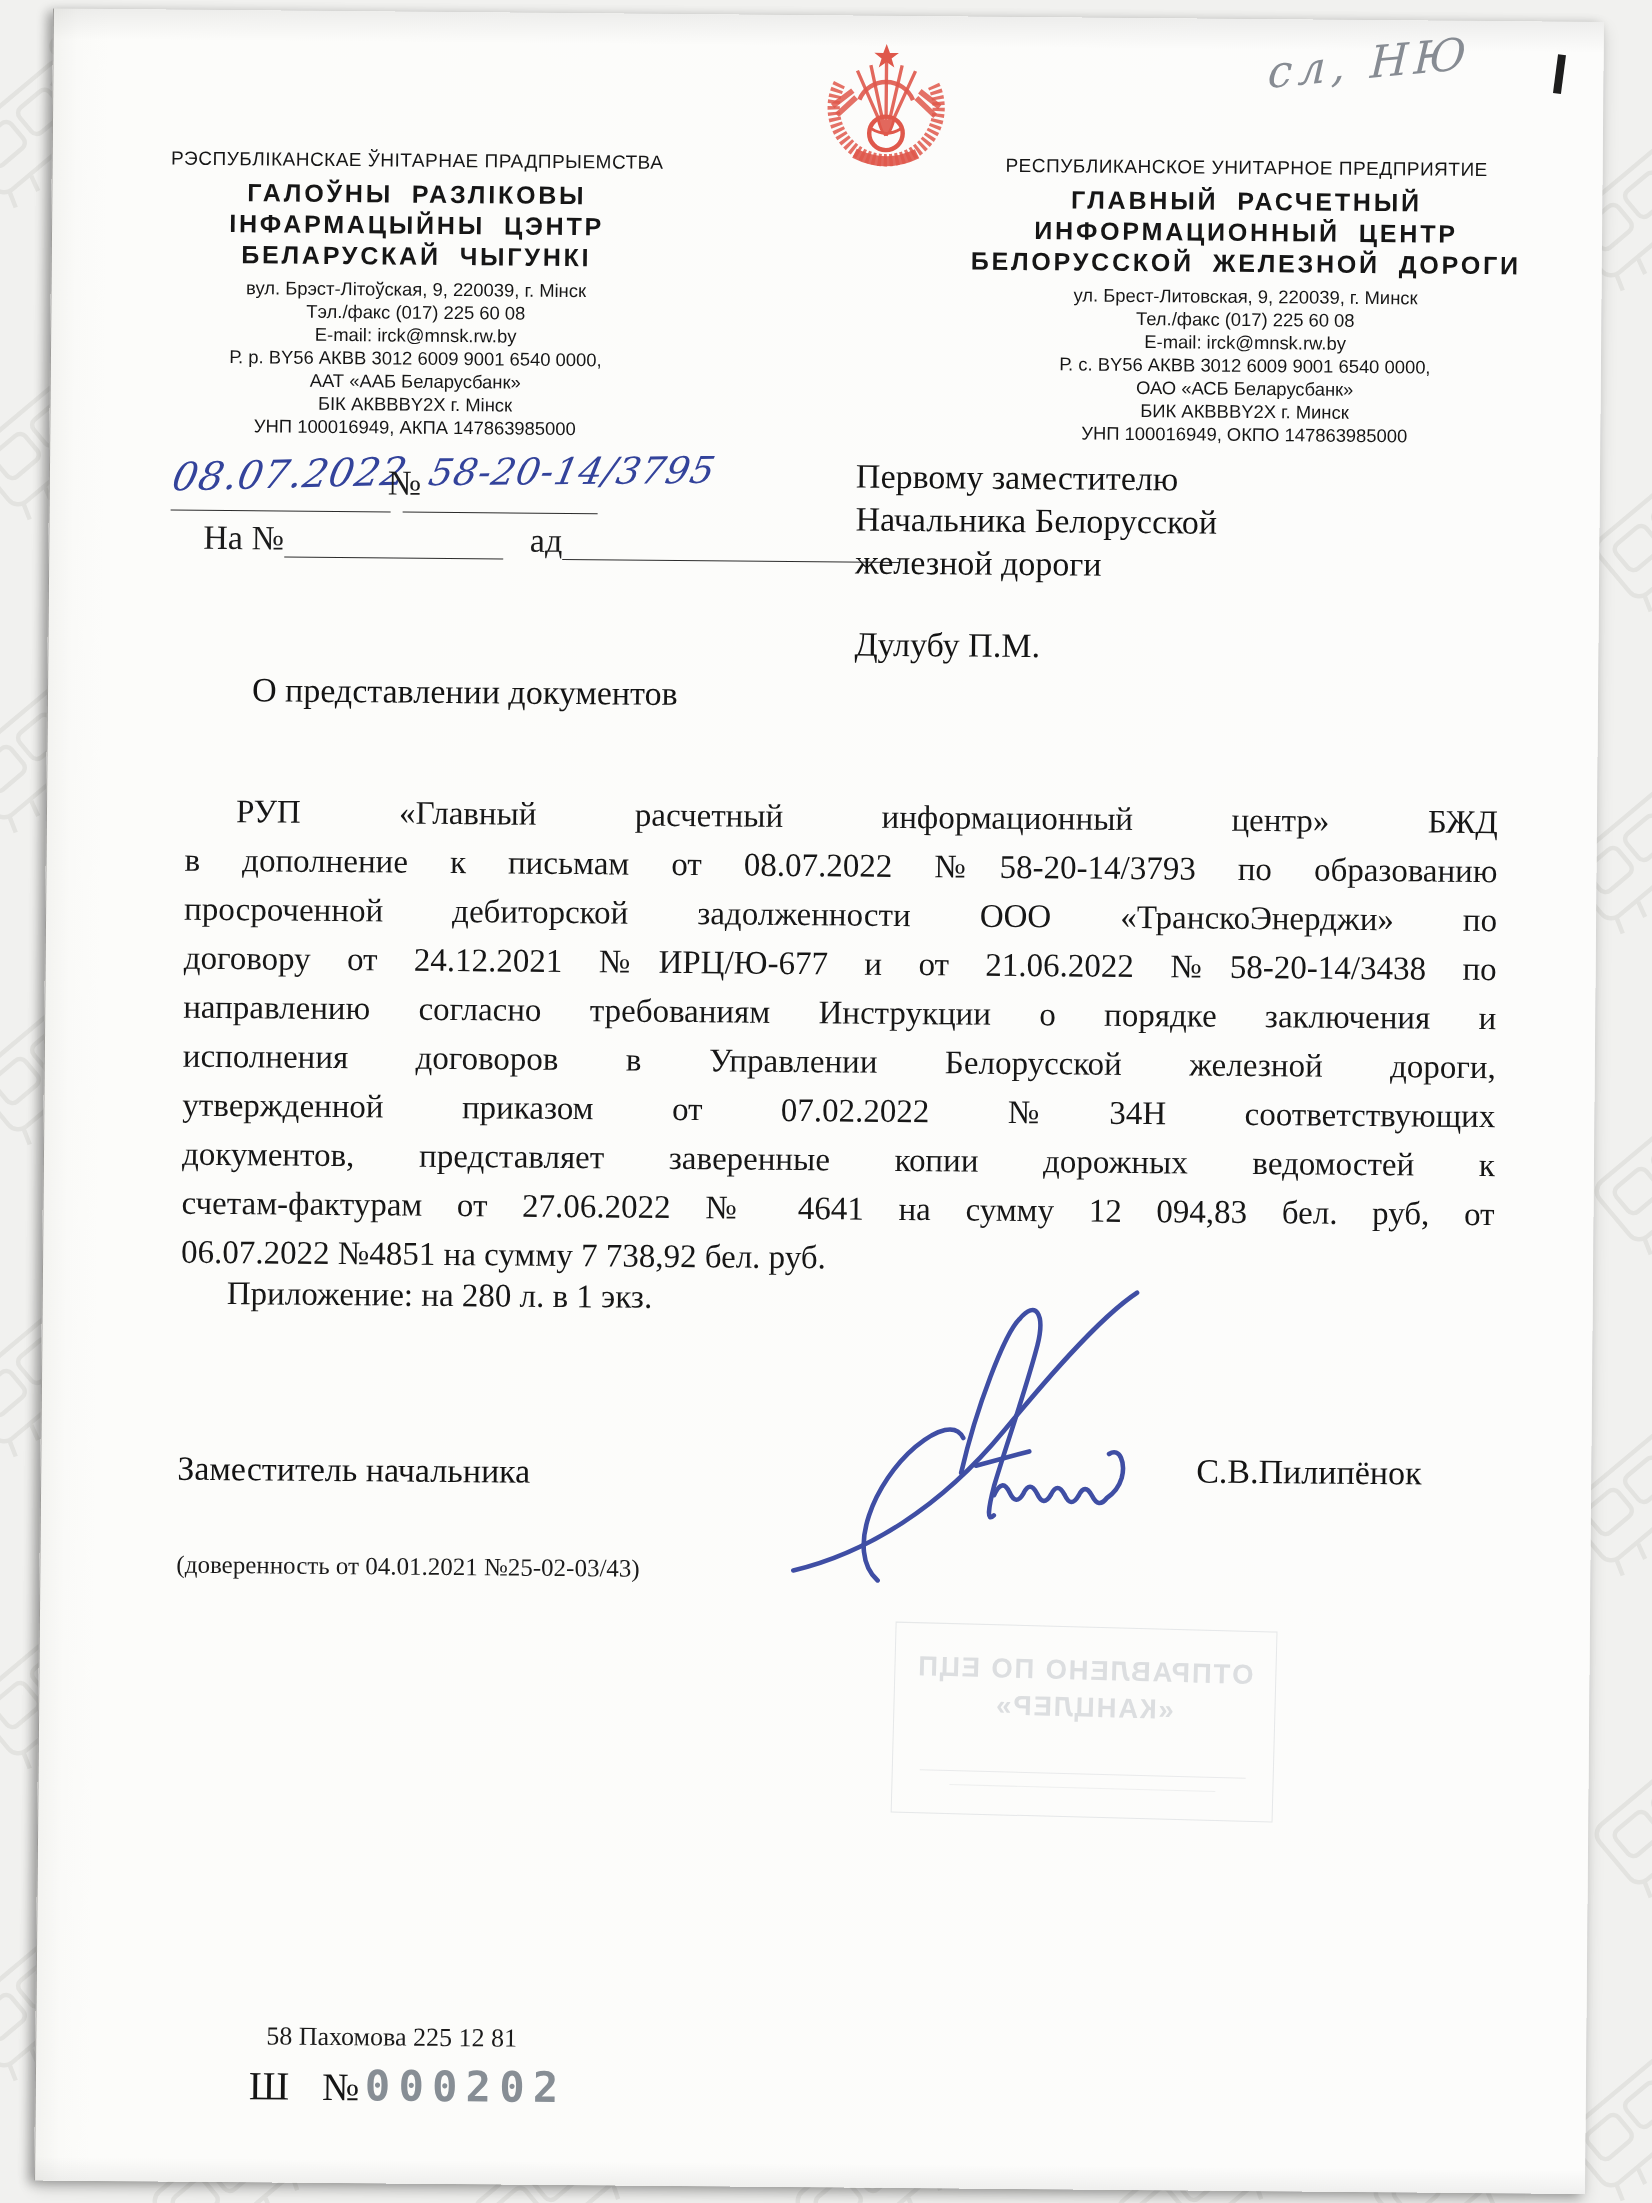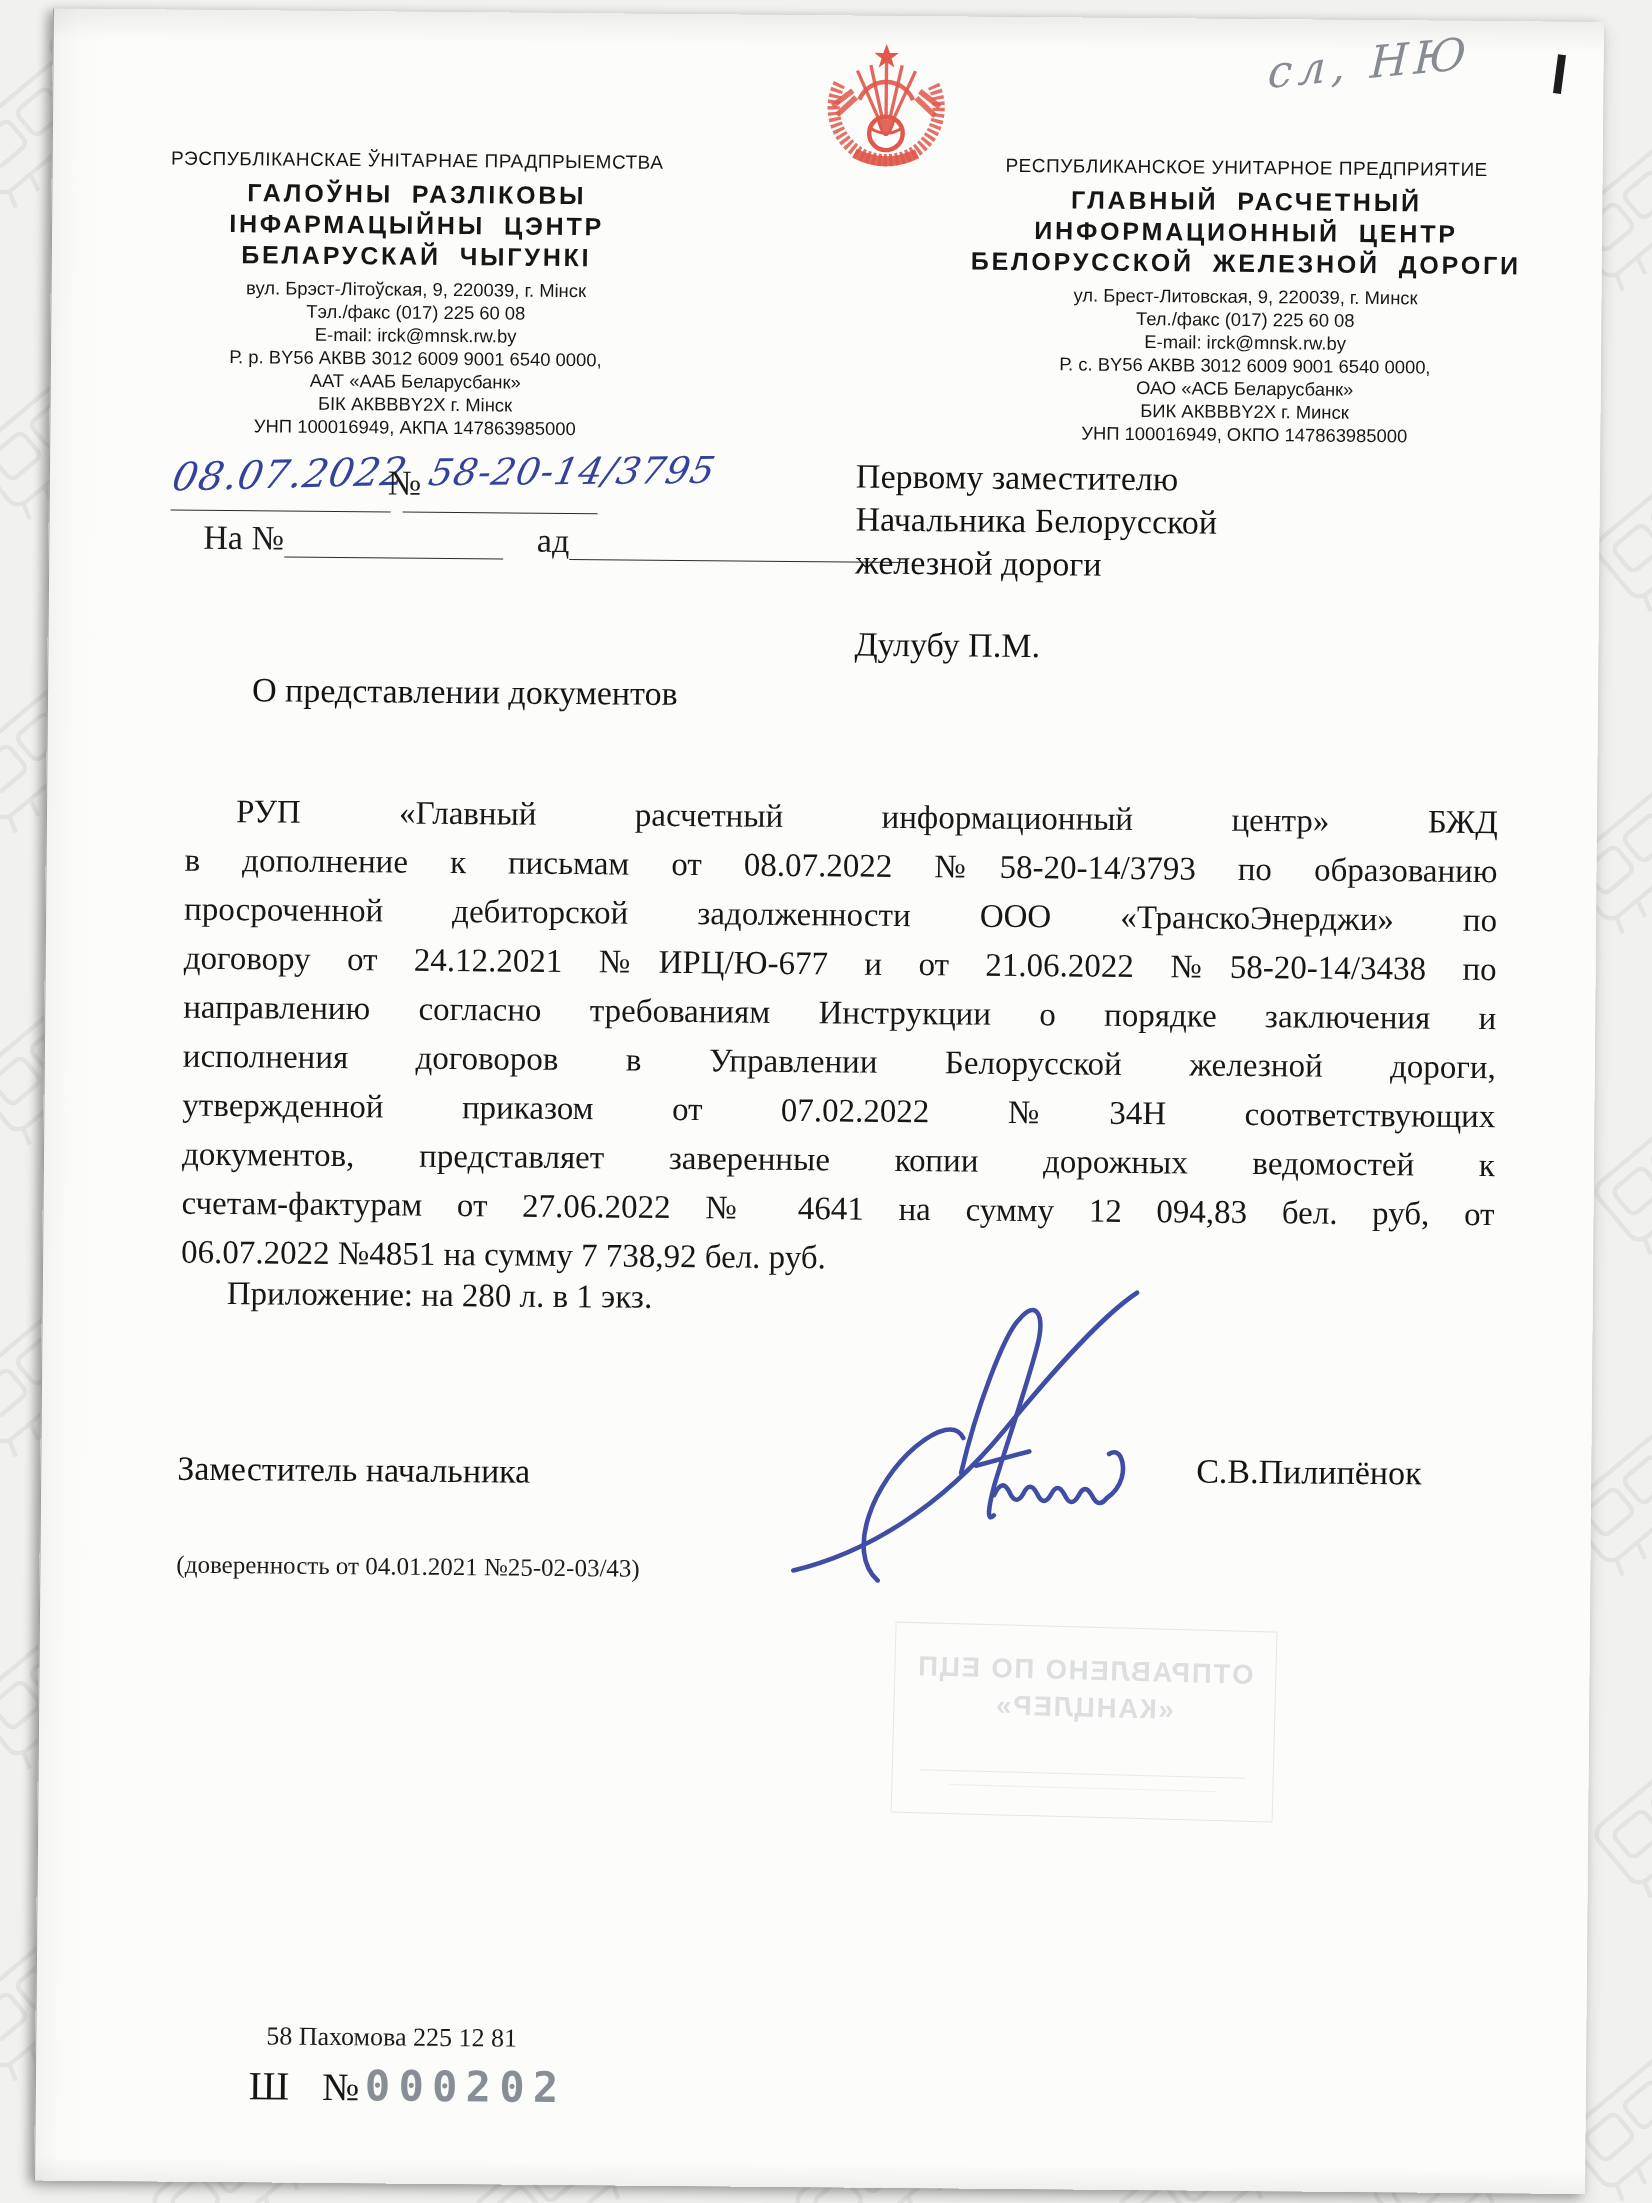--- a/index.html
+++ b/index.html
@@ -189,21 +189,21 @@
         <div class="org-detail">УНП 100016949, ОКПО 147863985000</div>
       </div>
     </div>
 
     <span class="hw hw-date">08.07.2022</span>
     <span class="no-sign">№</span>
     <span class="hw hw-num">58-20-14/3795</span>
     <div class="uline ul1"></div>
     <div class="uline ul2"></div>
     <div class="reply-row">
-      <span>На №</span><span class="seg" style="width:219px"></span><span style="margin-left:34px">ад</span><span class="seg" style="width:338px"></span>
+      <span>На №</span><span class="seg" style="width:219px"></span><span style="margin-left:27px">ад</span><span class="seg" style="width:338px"></span>
     </div>
 
     <div class="addressee">
       <div>Первому заместителю</div>
       <div>Начальника Белорусской</div>
       <div>железной дороги</div>
       <div class="name">Дулубу  П.М.</div>
     </div>
 
     <div class="subject">О представлении документов</div>

